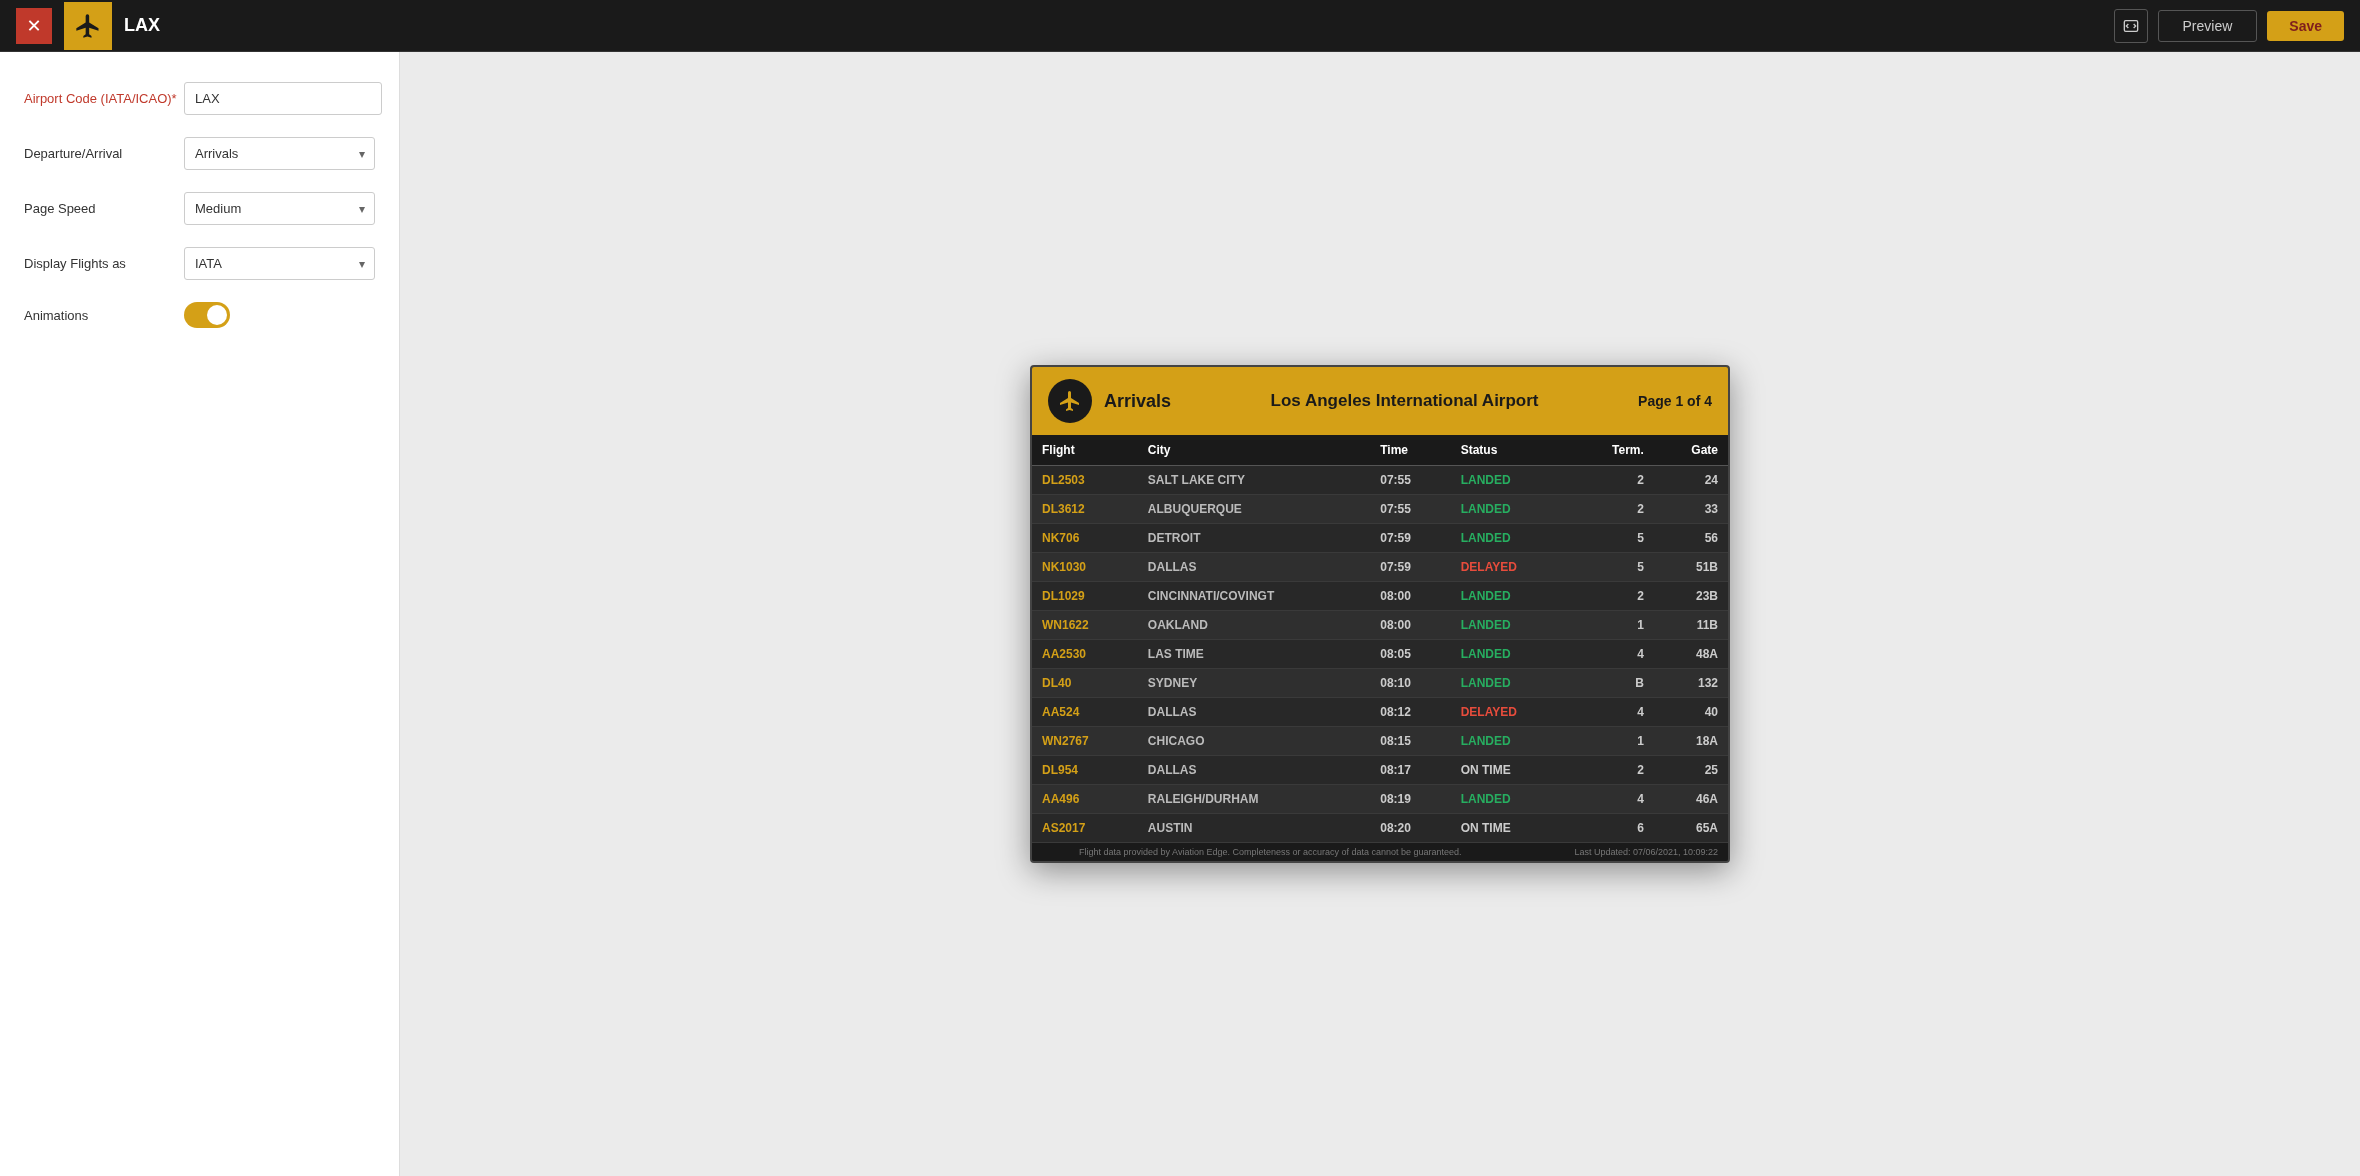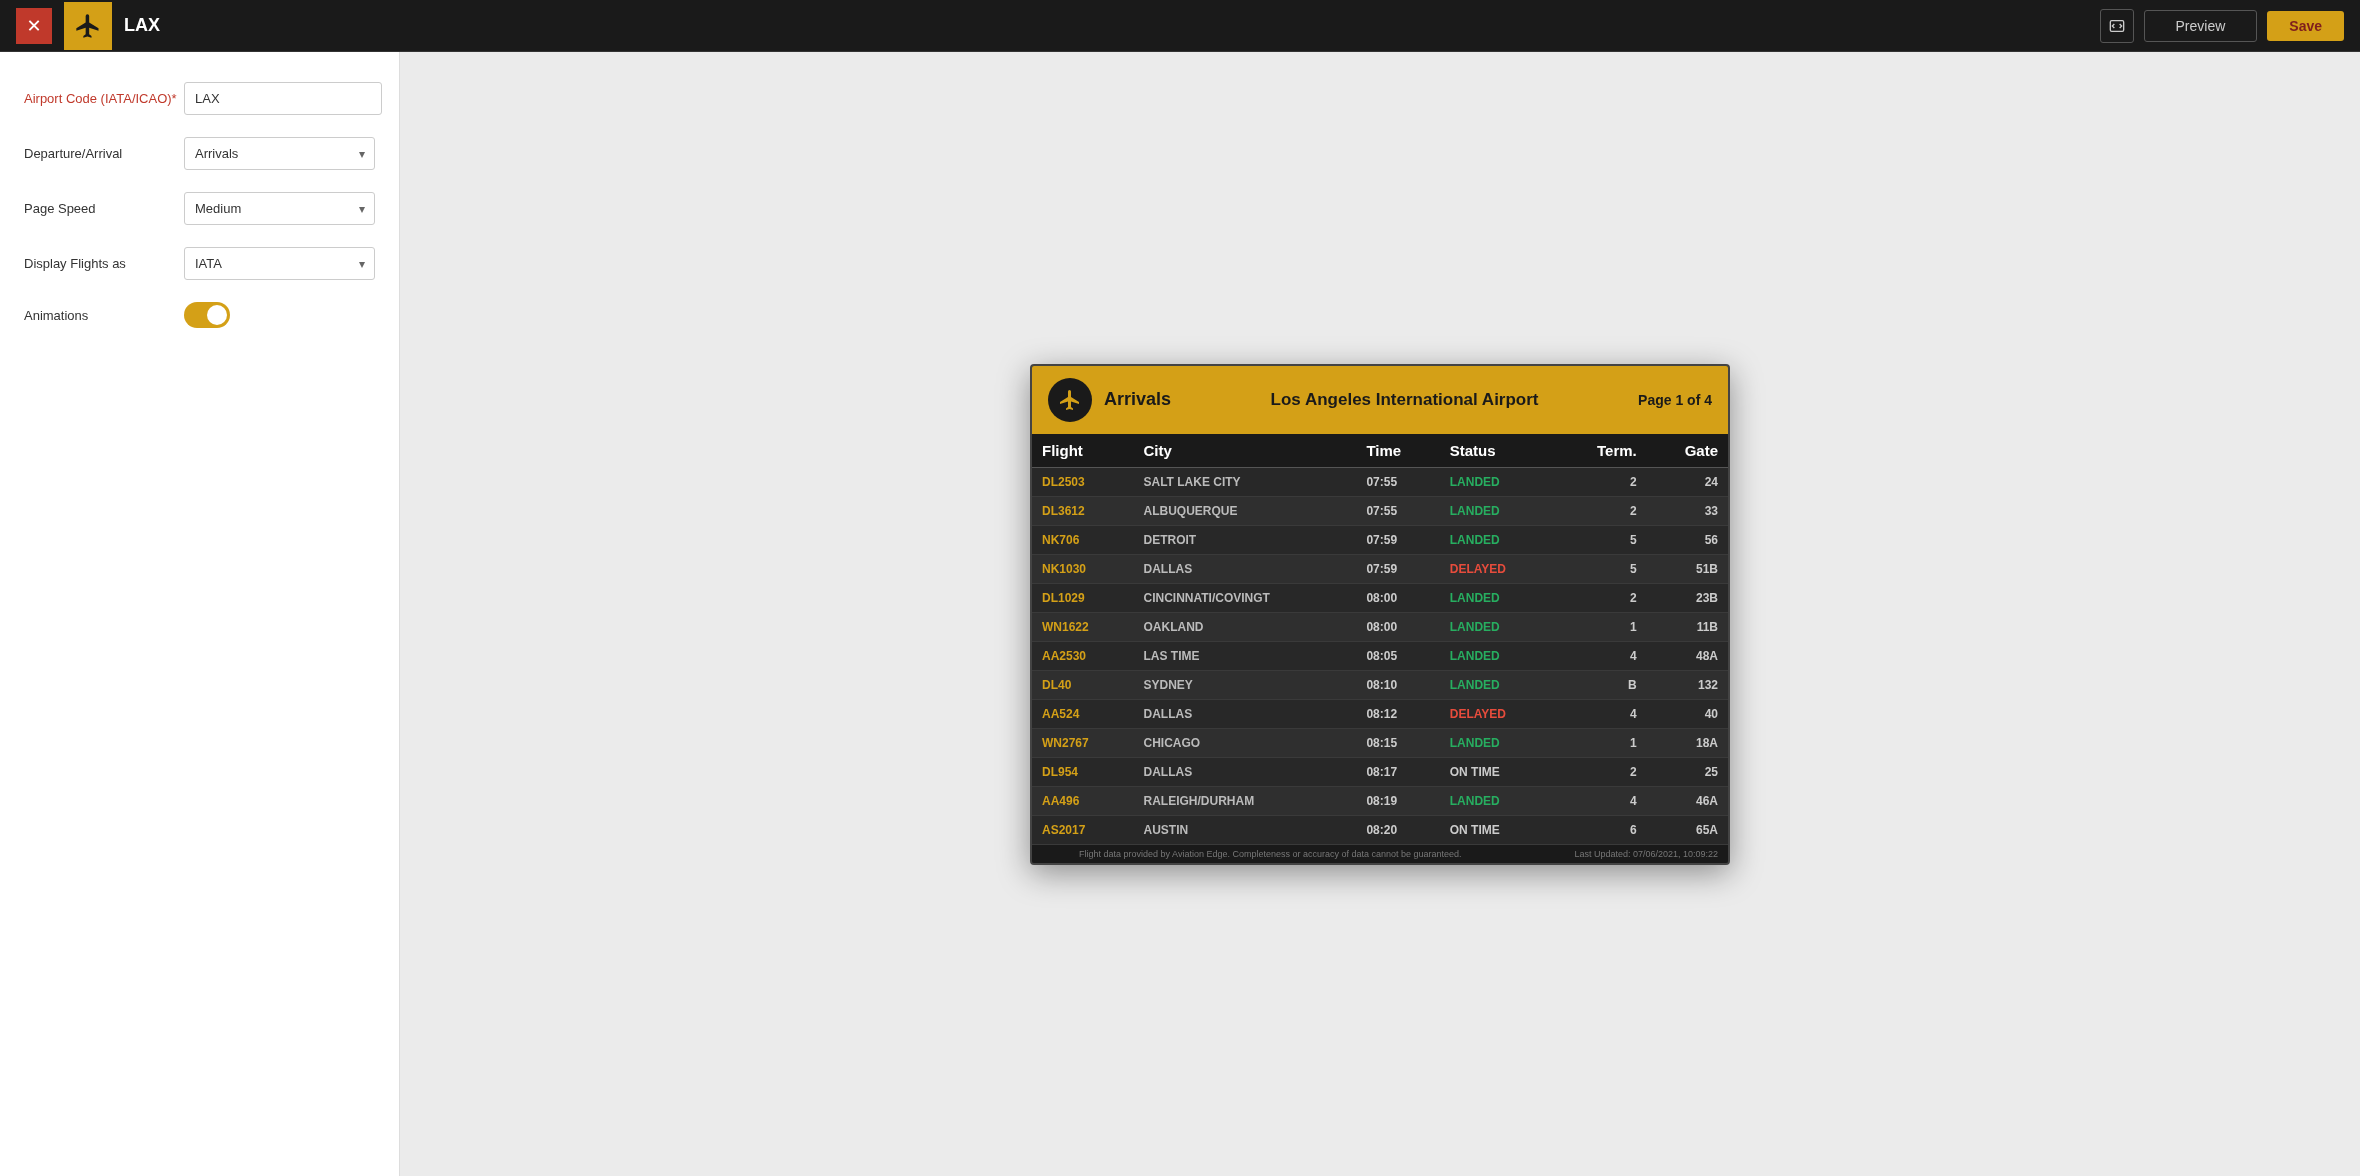--- a/index.html
+++ b/index.html
@@ -20,21 +20,21 @@
       width: 48px; height: 48px; background: #d4a017;
       display: flex; align-items: center; justify-content: center; margin-right: 12px;
     }
     .top-bar-icon svg { width: 28px; height: 28px; fill: #1a1a1a; }
     .top-bar-title {
       color: #fff; font-size: 18px; font-weight: 600; flex: 1;
     }
     .top-bar-actions { display: flex; align-items: center; gap: 10px; }
     .btn-preview {
       background: transparent; border: 1px solid #555; color: #ccc;
-      padding: 7px 31px; border-radius: 3px; cursor: pointer; font-size: 14px;
+      padding: 7px 24px; border-radius: 3px; cursor: pointer; font-size: 14px;
     }
     .btn-save {
       background: #d4a017; border: none; color: #7f1d1d;
       padding: 7px 22px; border-radius: 3px; cursor: pointer; font-size: 14px; font-weight: 700;
     }
     .btn-icon {
       background: transparent; border: 1px solid #555; color: #ccc;
       width: 34px; height: 34px; display: flex; align-items: center; justify-content: center;
       border-radius: 3px; cursor: pointer;
     }
@@ -102,21 +102,21 @@
       display: flex; align-items: center; justify-content: center; flex-shrink: 0;
     }
     .board-logo svg { width: 24px; height: 24px; fill: #d4a017; }
     .board-arrivals-label { font-size: 18px; font-weight: 700; color: #1a1a1a; margin-right: auto; }
     .board-airport-name { font-size: 17px; font-weight: 700; color: #1a1a1a; flex: 1; text-align: center; }
     .board-page { font-size: 14px; font-weight: 600; color: #1a1a1a; margin-left: auto; }
 
     .board-table { width: 100%; border-collapse: collapse; }
     .board-table thead tr { background: #1a1a1a; }
     .board-table thead th {
-      color: #fff; font-size: 15px; font-weight: 600; padding: 8px 10px;
+      color: #fff; font-size: 12px; font-weight: 600; padding: 8px 10px;
       text-align: left; border-bottom: 1px solid #555;
     }
     .board-table thead th.right { text-align: right; }
     .board-table tbody tr { border-bottom: 1px solid #3a3a3a; }
     .board-table tbody tr:nth-child(even) { background: #2f2f2f; }
     .board-table tbody tr:nth-child(odd) { background: #282828; }
     .board-table tbody td {
       padding: 7px 10px; font-size: 12px; font-weight: 600;
     }
     .td-flight { color: #d4a017; }

